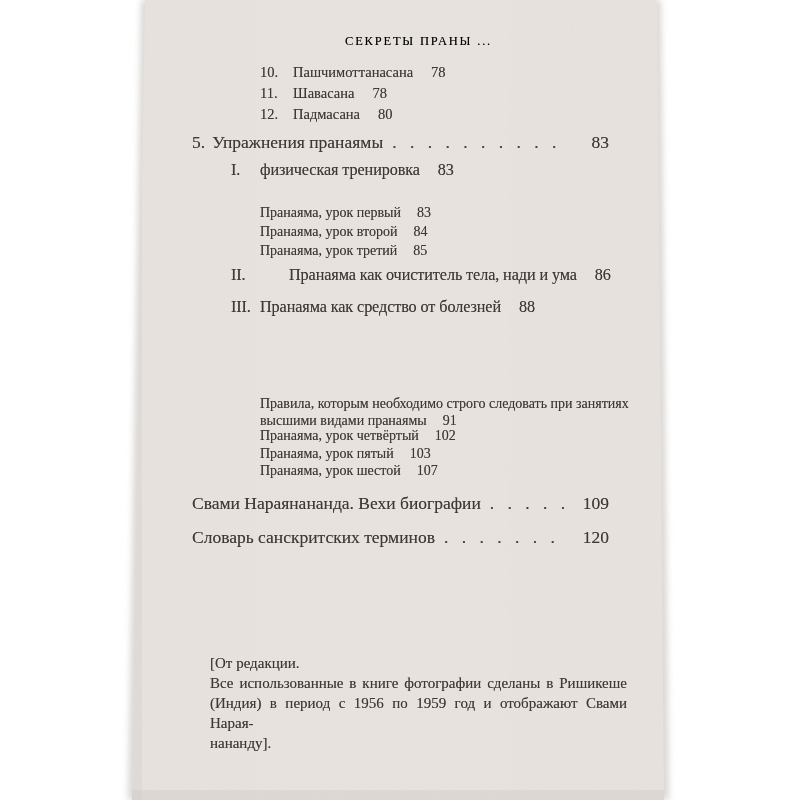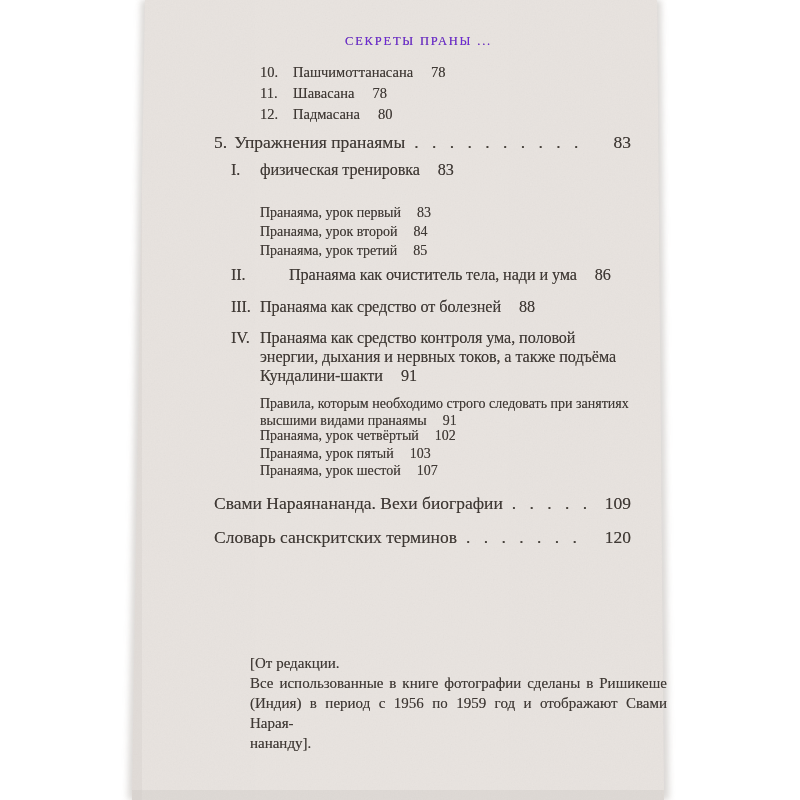--- a/index.html
+++ b/index.html
@@ -8,29 +8,29 @@
     background:#ffffff;
     font-family:"Liberation Serif","DejaVu Serif",serif;
     color:#3f3935;
   }
   .bg-svg{position:absolute;left:0;top:0;}
   .content{position:absolute;left:0;top:0;width:800px;height:800px;}
   .content *{text-shadow:0 0 0.5px rgba(62,54,48,0.55);}
 
   .running-head{
     position:absolute;left:210px;top:34px;width:417px;
-    text-align:center;font-size:12.5px;letter-spacing:1.8px;color:#6d28d9;
+    text-align:center;font-size:12.5px;letter-spacing:1.8px;color:#000000;
   }
 
   .asanas{position:absolute;left:260px;top:62px;font-size:14.5px;line-height:21px;}
   .anum{display:inline-block;width:33px;}
   .pg{margin-left:18px;}
   .pg-sm{margin-left:16px;}
 
-  .leaderrow{position:absolute;left:214px;width:417px;line-height:24px;}
+  .leaderrow{position:absolute;left:192px;width:417px;line-height:24px;}
   .lr-inner{margin-right:40px;overflow:hidden;white-space:nowrap;}
   .lr-page{position:absolute;right:0;top:0;}
   .chapter{top:130px;font-size:17.5px;}
   .cnum{margin-right:7px;}
   .dots::after{
     content:". . . . . . . . . . . . . . . . . . . . . . . . . . . . . . . . . . . .";
     letter-spacing:4.5px;padding-left:9px;color:#45403a;
   }
 
   .sec{position:absolute;left:231px;width:396px;display:flex;font-size:16.2px;line-height:19px;letter-spacing:-0.1px;}
@@ -43,21 +43,21 @@
 
   .lessons{position:absolute;left:260px;font-size:14px;line-height:19px;}
   .lessons1{top:203px;}
   .lessons2{top:427px;line-height:17.6px;}
   .rules{position:absolute;left:260px;top:396px;width:372px;font-size:14px;line-height:16.8px;}
 
   .back1{top:491px;font-size:17.5px;}
   .back2{top:525px;font-size:17.5px;}
   .it{}
 
-  .note{position:absolute;left:210px;top:653px;width:417px;font-size:15px;line-height:20px;margin-left:40px;}
+  .note{position:absolute;left:210px;top:653px;width:417px;font-size:15px;line-height:20px;}
   .note-line{display:block;}
   .just{text-align:justify;text-align-last:justify;}
 </style>
 </head>
 <body>
 
 <div class="scene">
 
   <svg class="bg-svg" width="800" height="800" aria-hidden="true">
     <defs>
@@ -122,28 +122,20 @@
       </div>
     </div>
 
     <div class="sec sec3">
       <span class="roman">III.</span>
       <div class="sec-body">
         <div><span>Пранаяма как средство от болезней</span><span class="pg">88</span></div>
       </div>
     </div>
 
-    <div class="sec sec4">
-      <span class="roman">IV.</span>
-      <div class="sec-body">
-        <div>Пранаяма как средство контроля ума, половой</div>
-        <div>энергии, дыхания и нервных токов, а также подъёма</div>
-        <div><span>Кундалини-шакти</span><span class="pg">91</span></div>
-      </div>
-    </div>
 
     <div class="rules">
       <div>Правила, которым необходимо строго следовать при занятиях</div>
       <div><span>высшими видами пранаямы</span><span class="pg-sm">91</span></div>
     </div>
 
     <div class="lessons lessons2">
       <div><span>Пранаяма, урок четвёртый</span><span class="pg-sm">102</span></div>
       <div><span>Пранаяма, урок пятый</span><span class="pg-sm">103</span></div>
       <div><span>Пранаяма, урок шестой</span><span class="pg-sm">107</span></div>

